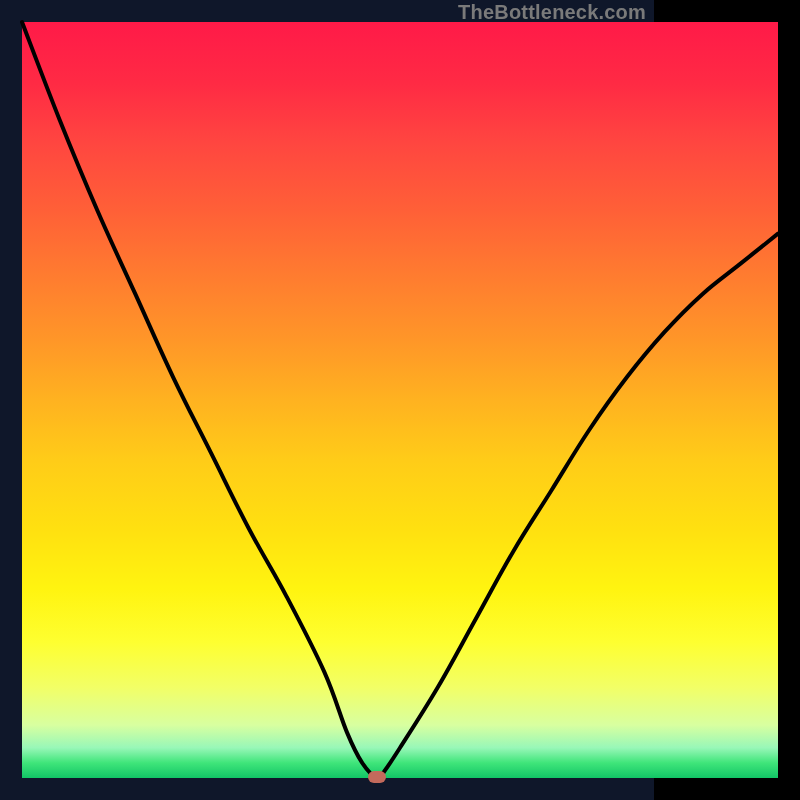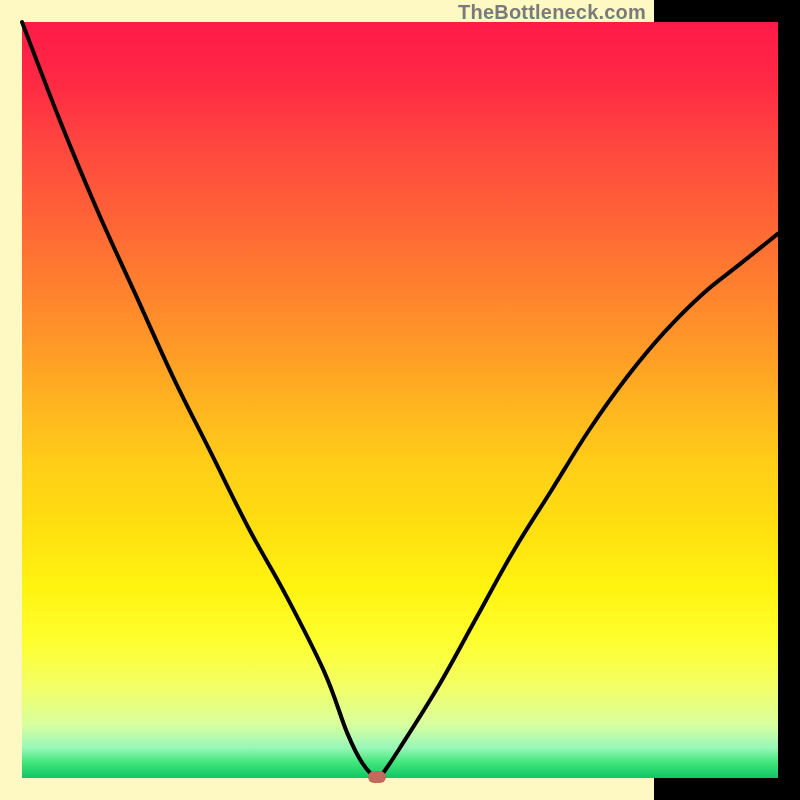--- a/index.html
+++ b/index.html
@@ -9,21 +9,21 @@
     height: 800px;
     background: #000;
     overflow: hidden;
   }
   .frame {
     position: absolute;
     left: 0;
     top: 0;
     width: 654px;
     height: 800px;
-    background: #fef9c3;
+    background: #0f172a;
   }
   .plot {
     position: absolute;
     left: 22px;
     top: 22px;
     width: 756px;
     height: 756px;
     background: linear-gradient(
       to bottom,
       #ff1a48 0%,

